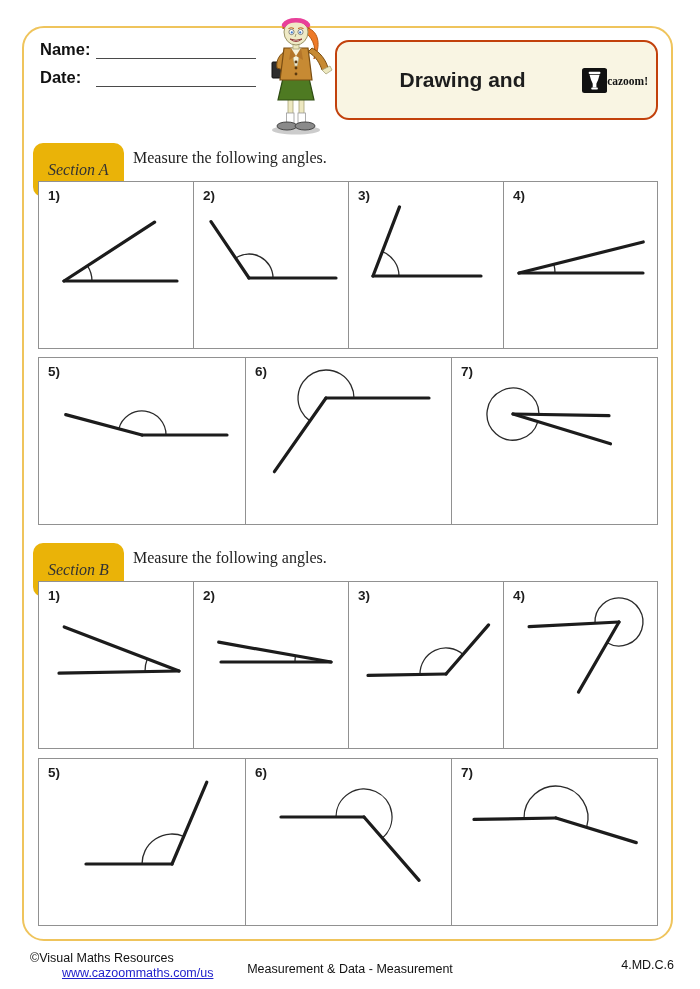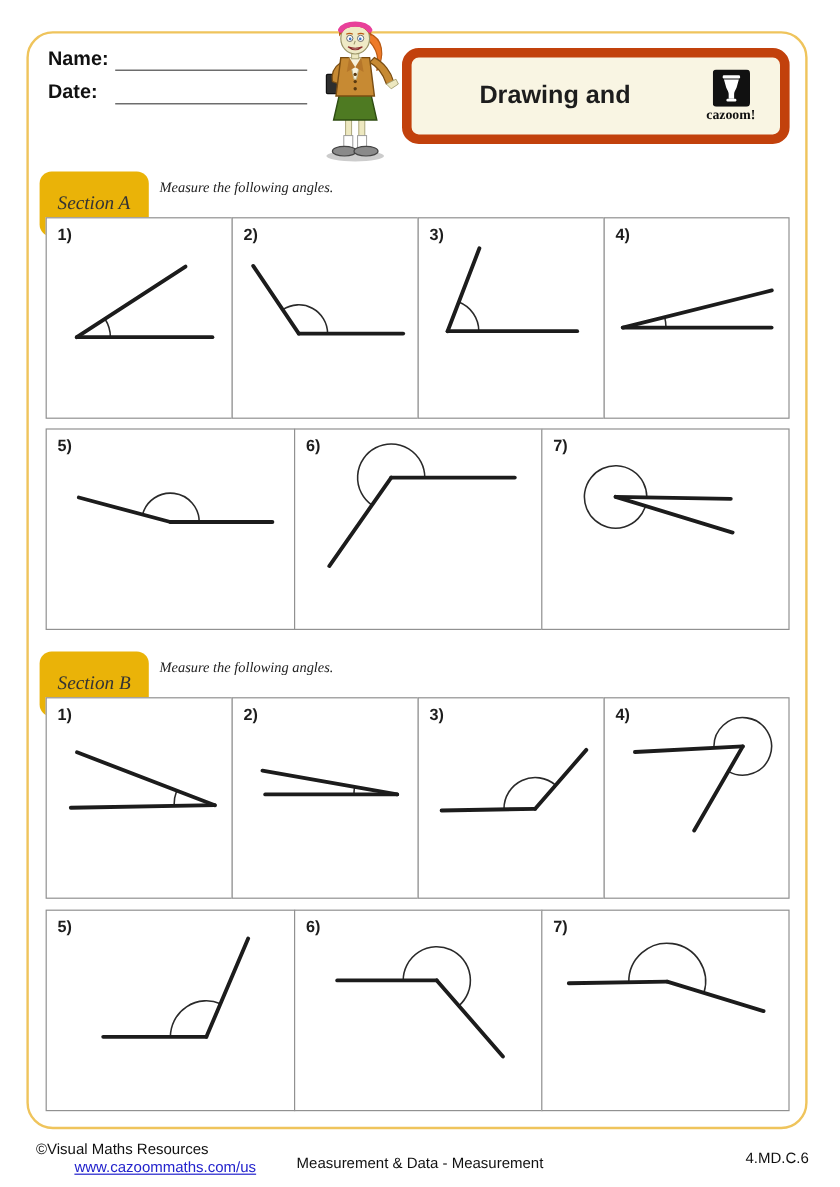--- a/index.html
+++ b/index.html
@@ -6,30 +6,30 @@
   .page{position:relative;width:700px;height:989px;background:#ffffff;
         font-family:"Liberation Sans",sans-serif;overflow:hidden;}
   .page-frame{position:absolute;left:22px;top:26px;width:647px;height:911px;
         border:2px solid #EFC45C;border-radius:22px;}
   
   .field-row{position:absolute;display:flex;align-items:flex-end;}
   .field-label{font-weight:bold;font-size:16.5px;color:#111;width:56px;}
   .field-line{width:160px;border-bottom:1.5px solid #4a4a4a;height:17px;}
   .char{position:absolute;left:256px;top:12px;width:80px;height:124px;}
   .title-box{position:absolute;left:335px;top:40px;width:323px;height:80px;
-        background:#F9F5E3;border:8px solid #c2410c;border-radius:14px;
+        background:#F9F5E3;border:2px solid #c2410c;border-radius:14px;
         box-sizing:border-box;display:flex;align-items:center;}
   .title-text{flex:1;text-align:center;font-weight:bold;font-size:21px;line-height:26px;color:#1d1d1d;padding-left:6px;}
-  .logo{width:66px;display:flex;flex-direction:column;align-items:center;padding-right:8px;}
+  .logo{width:66px;display:flex;align-items:center;padding-right:8px;}
   .logo-mark{width:31px;height:31px;}
   .logo-word{font-family:"Liberation Serif",serif;font-weight:bold;font-size:11.5px;color:#111;margin-top:1px;}
   
   .section-pill{position:absolute;background:#eab308;border-radius:10px;padding:18px 15px;
         font-family:"Liberation Serif",serif;font-style:italic;font-weight:normal;font-size:16px;color:#333;}
-  .instruction{position:absolute;font-family:"Liberation Serif",serif;font-style:italic;font-size:12px;color:#222;}
+  .instruction{position:absolute;font-family:"Liberation Serif",serif;font-size:16px;color:#222;}
   
   .cell{position:absolute;background:#fff;border:1px solid #919191;box-sizing:border-box;}
   .cell svg{position:absolute;left:0;top:0;width:100%;height:100%;}
   .pnum{position:absolute;top:6px;left:9px;font-weight:bold;font-size:13.5px;color:#1d1d1d;z-index:2;}
   
   .foot{position:absolute;font-size:12.5px;color:#111;}
   .foot-link{color:#2222CC;text-decoration:underline;margin-left:32px;}
   .foot-center{left:0;width:700px;text-align:center;}
   .foot-right{right:26px;}
 </style>

